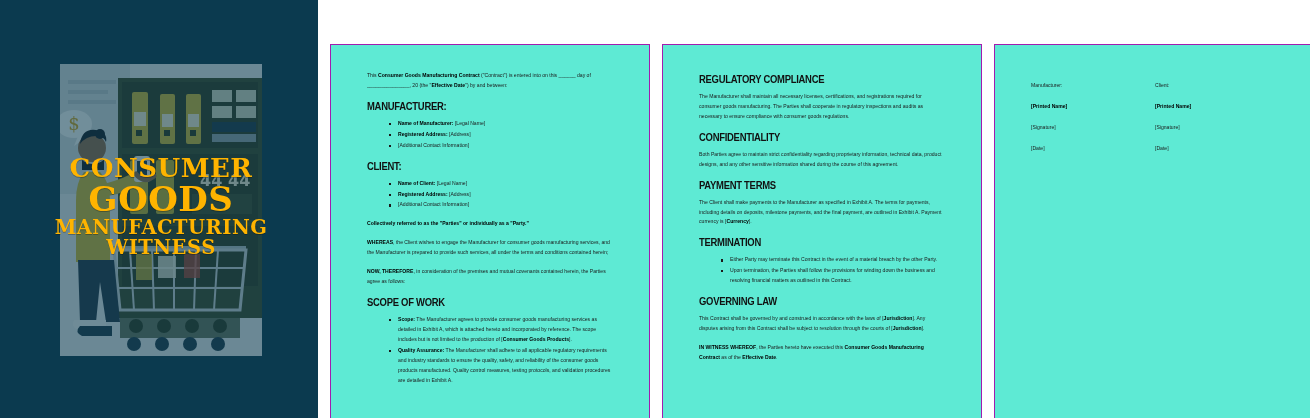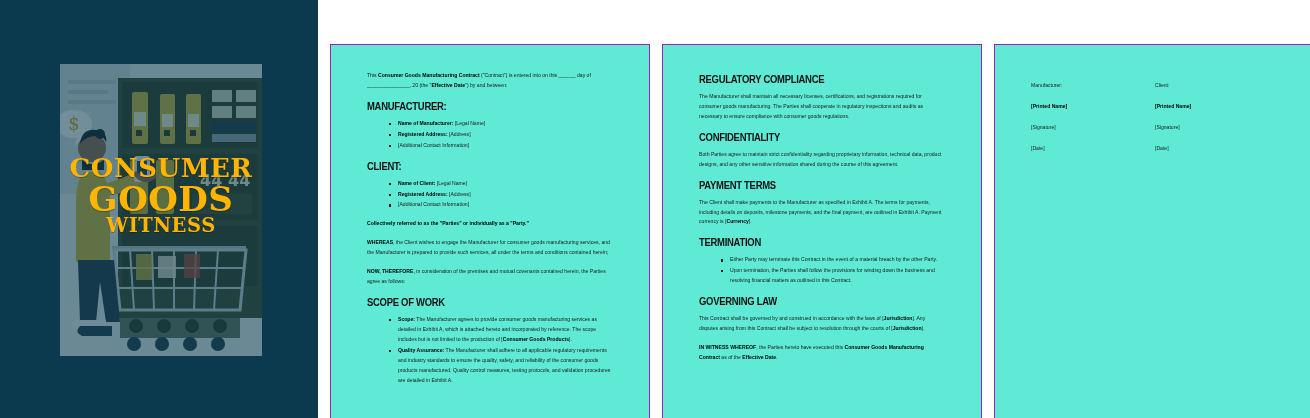--- a/index.html
+++ b/index.html
@@ -243,20 +243,21 @@
           <rect x="74" y="92" width="16" height="26" rx="3" fill="#e9eef0"></rect>
           <rect x="77" y="97" width="10" height="14" fill="#1d3a4d"></rect>
           <path d="M76 110 q8 10 18 2" fill="none" stroke="#8d6a4f" stroke-width="5" stroke-linecap="round"></path>
         </g>
       </svg>
     </div>
     <div class="cover-veil"></div>
     <div class="cover-title">
       <span class="l1">CONSUMER</span>
       <span class="l2">GOODS</span>
+      <span class="l3">MANUFACTURING</span>
       <span class="l4">WITNESS</span>
     </div>
   </div>
 
   <div class="gap-lead"></div>
 
   <div class="page p2">
     <div class="page-inner">
 
       <p class="para"><span>This </span><b>Consumer Goods Manufacturing Contract</b><span> ("Contract") is entered into on this ______ day of _______________, 20 (the "</span><b>Effective Date</b><span>") by and between:</span></p>

